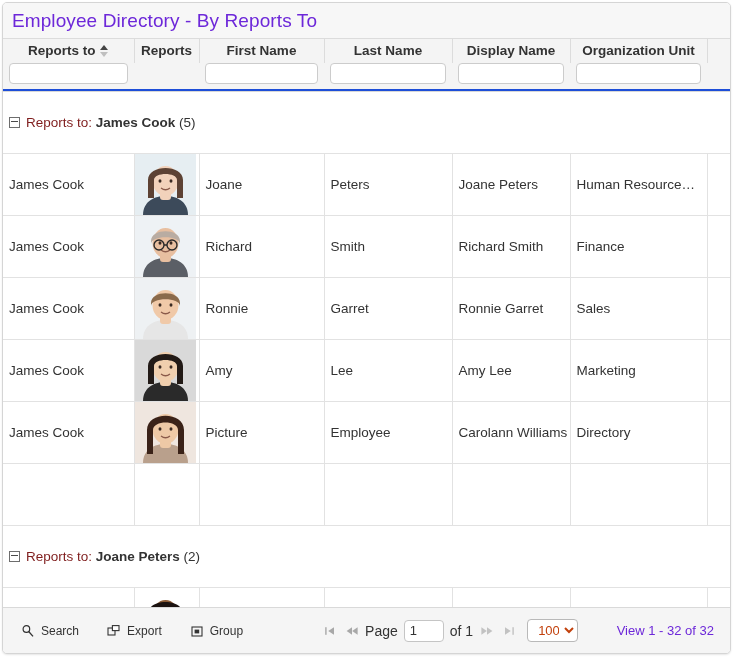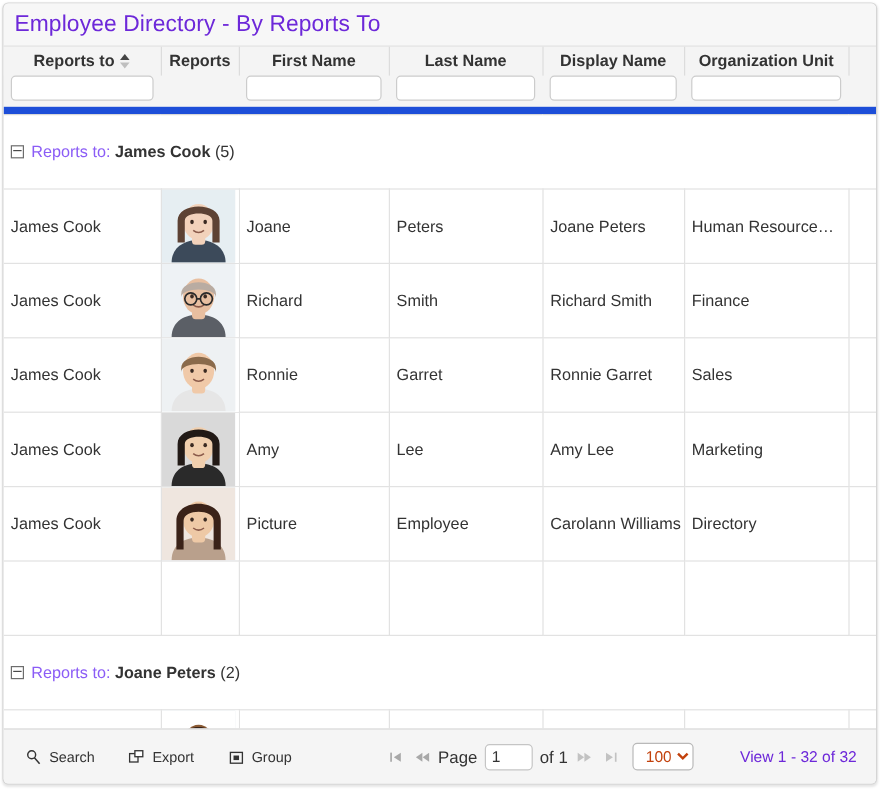--- a/index.html
+++ b/index.html
@@ -48,21 +48,21 @@
     font-size: 19px;
     font-weight: 400;
     letter-spacing: 0.1px;
     white-space: nowrap;
   }
 
   
   .grid-head {
     flex: 0 0 auto;
     background: #f4f4f4;
-    border-bottom: 6px solid #1d4ed8;
+    border-bottom: 2px solid #1d4ed8;
   }
   table.grid {
     border-collapse: collapse;
     table-layout: fixed;
     width: 729px;
   }
   table.grid col.c-reports { width: 131px; }
   table.grid col.c-picture { width: 65px; }
   table.grid col.c-first   { width: 125px; }
   table.grid col.c-last    { width: 128px; }
@@ -189,21 +189,21 @@
     top: -1px;
   }
   .grp-toggle::before {
     content: "";
     position: absolute;
     left: 1px; right: 1px;
     top: 3px;
     height: 1px;
     background: #4a4a4a;
   }
-  .grp-prefix { color: #8b5cf6; margin-top: 40px; }
+  .grp-prefix { color: #7f1d1d; margin-top: 40px; }
   .grp-name { font-weight: bold; color: #333333; }
   .grp-count { color: #333333; }
 
   tr.spacer-row td {
     height: 22px;
     background: #ffffff;
     border-bottom: 1px solid #e2e2e2;
     border-right: 1px solid #e2e2e2;
   }
   tr.spacer-row td.pad { border-right: none; }

